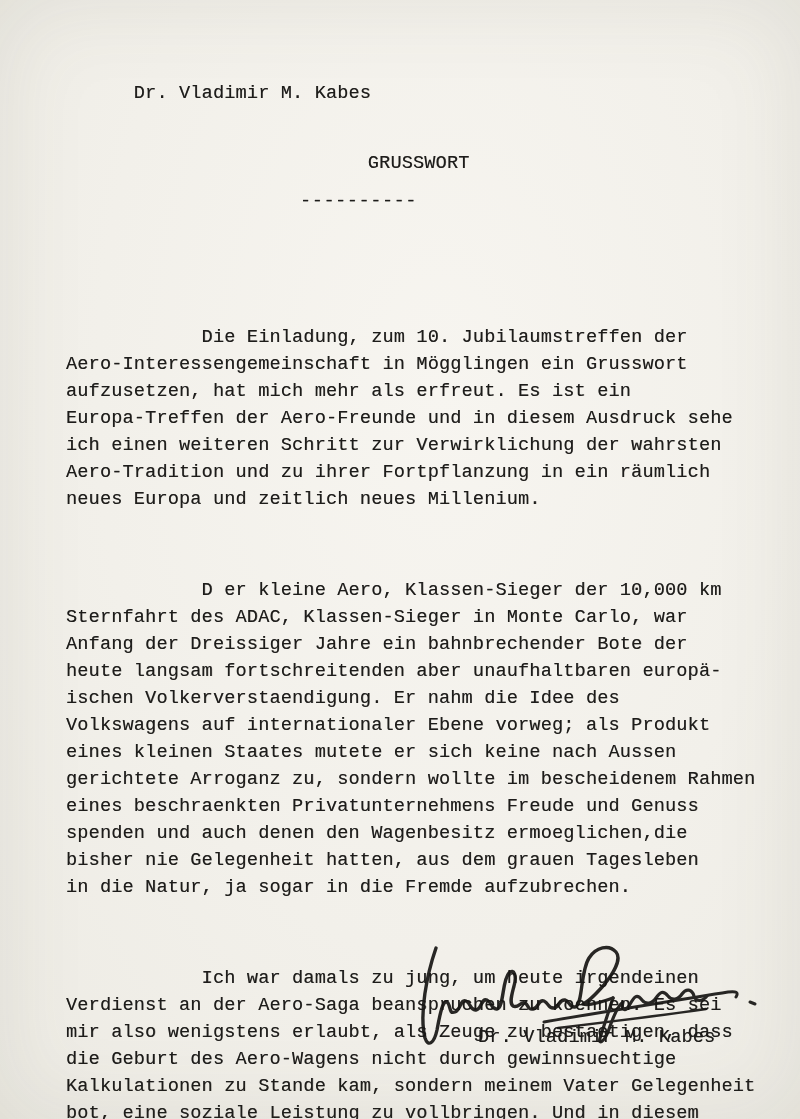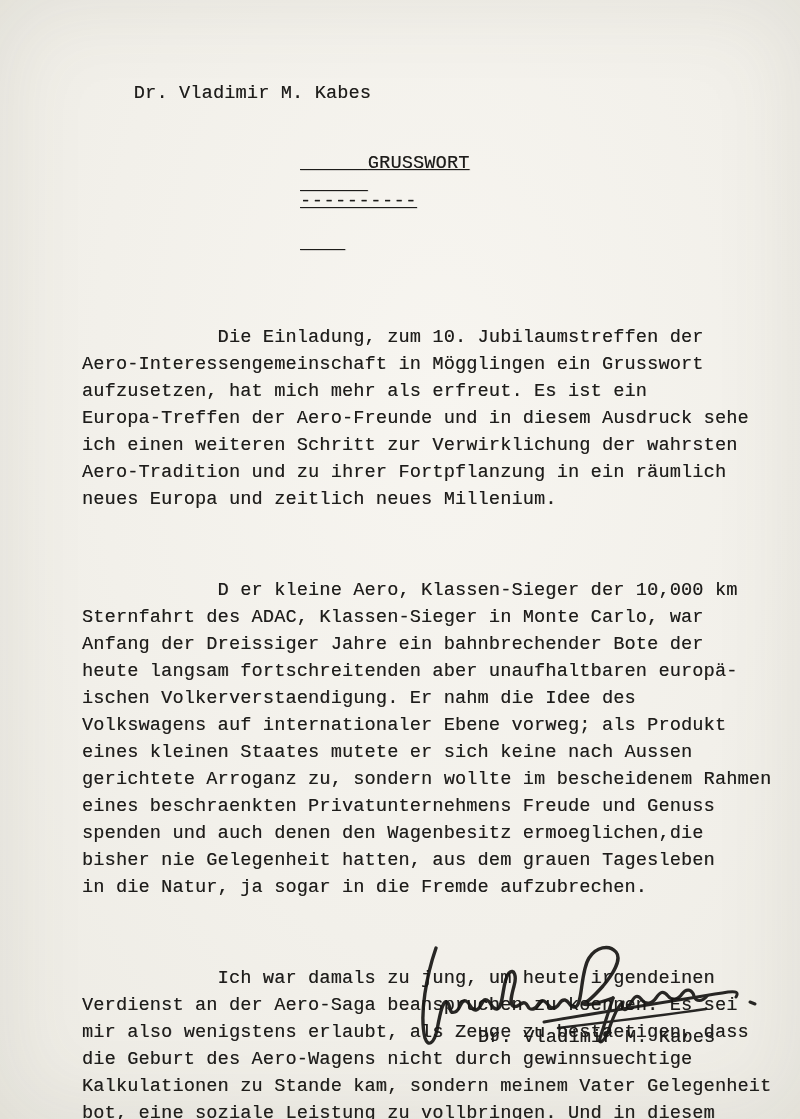--- a/index.html
+++ b/index.html
@@ -26,31 +26,31 @@
   .content{
     position:absolute;left:66px;top:58px;right:28px;
   }
   .header-row{
     position:relative;height:24px;
     font-size:18.5px;line-height:24px;white-space:pre;
   }
   .place-date{position:absolute;left:358px;top:0;}
   .title-block{
     margin:50px 0 0 234px;
-    font-size:18.5px;line-height:21px;white-space:pre;text-decoration:underline;
+    font-size:18.5px;line-height:21px;white-space:pre;
   }
   .title-underline{
     display:block;margin-top:-4px;letter-spacing:.6px;
   }
   .body-block{
     margin-top:16px;
     font-size:18.5px;line-height:27px;
     white-space:pre;
   }
-  .para{margin:0 0 10px 16px;}
+  .para{margin:0 0 10px 0;}
   .signature-svg{
     position:absolute;left:416px;top:942px;
     width:352px;height:110px;
   }
   .typed-name{
     position:absolute;left:478px;top:1026px;
     font-size:18.5px;line-height:24px;white-space:pre;
   }
 </style>
 </head>

